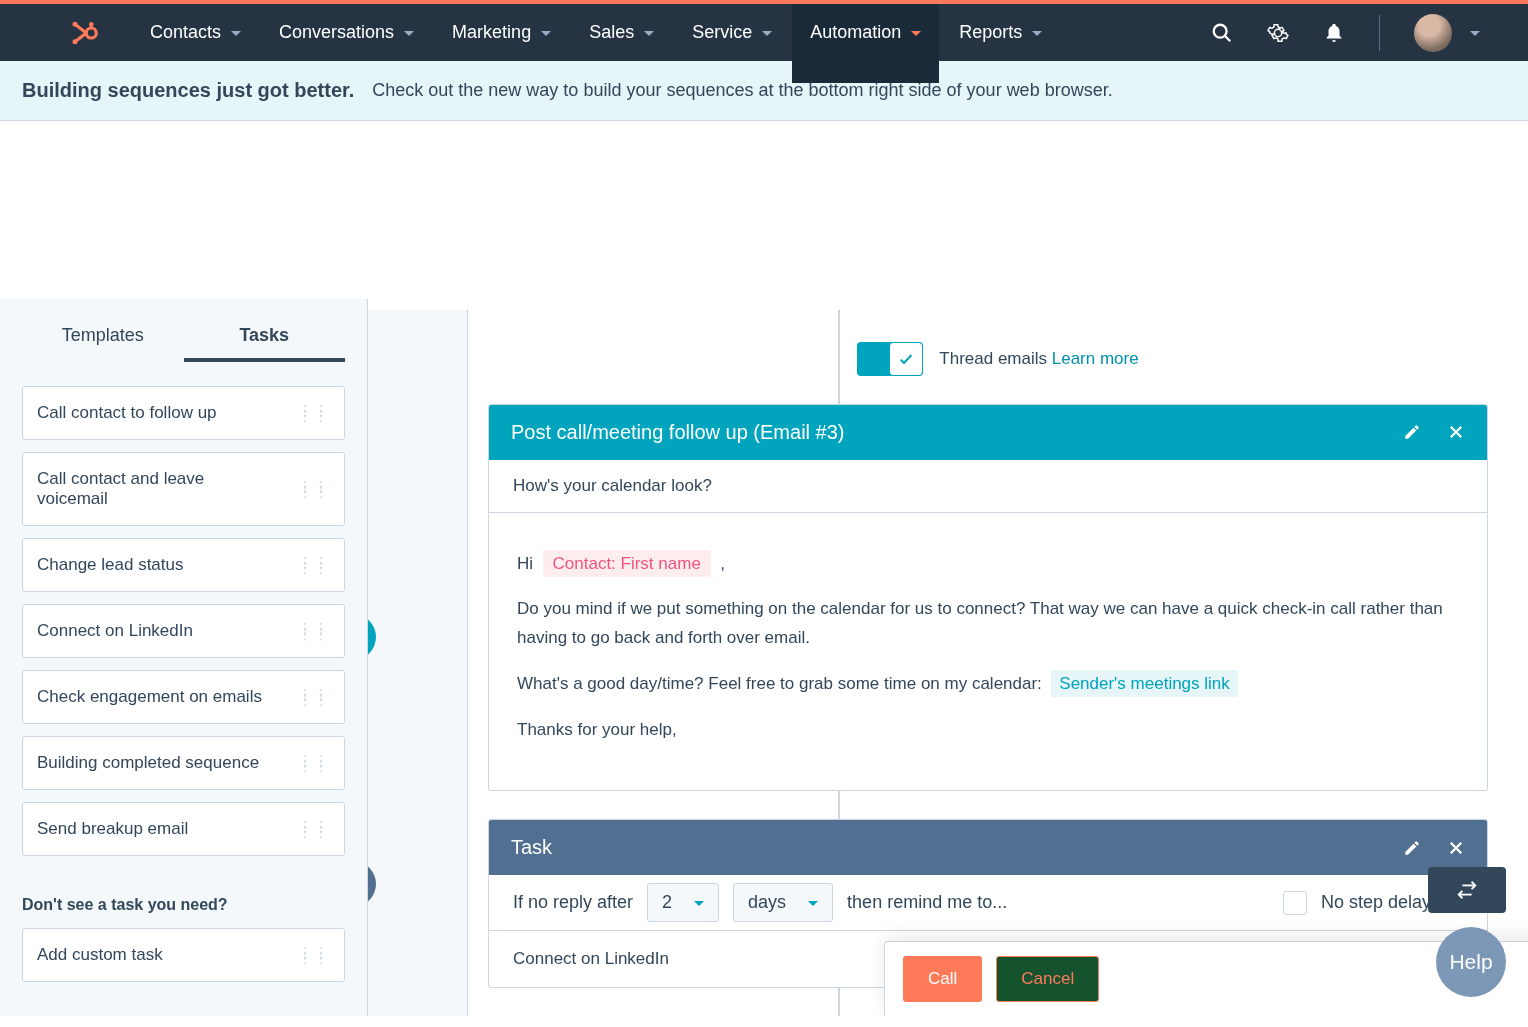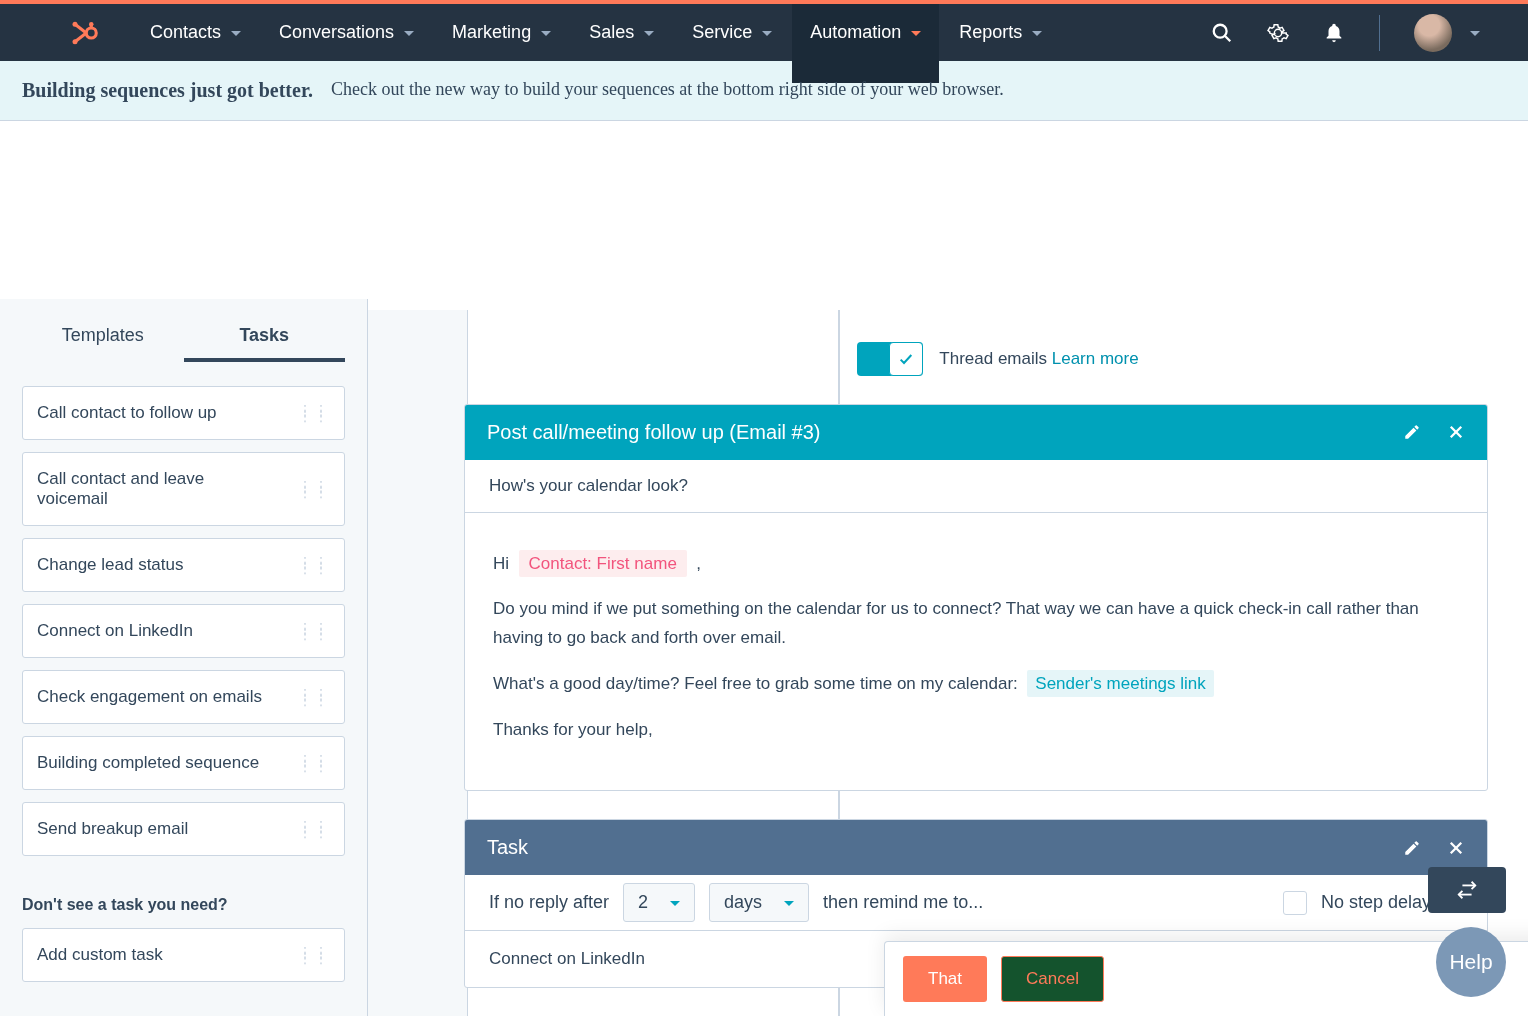--- a/index.html
+++ b/index.html
@@ -44,23 +44,23 @@
   .nav-right { margin-left: auto; display: flex; align-items: center; gap: 34px; }
   .nav-icon { width: 22px; height: 22px; color: #fff; cursor: pointer; }
   .divider-v { width: 1px; height: 36px; background: #516f90; }
   .avatar { width: 38px; height: 38px; border-radius: 50%; background: radial-gradient(circle at 40% 30%, #d9b8a6 30%, #7a6b5e 70%); }
   
   .banner {
     background: var(--hs-banner);
     padding: 18px 22px;
     font-size: 18px;
     display: flex;
+    align-items: center;
     gap: 18px;
     border-bottom: 1px solid var(--hs-border);
-    font-family: Liberation Serif, serif;
   }
   .banner strong { font-weight: 700; font-size: 20px; color: var(--hs-navy);}
   
   .workspace { display: flex; height: calc(1027px - 4px - 65px - 63px); align-items: flex-end; }
   .sidebar {
     width: 368px;
     background: #f5f8fa;
     border-right: 1px solid var(--hs-border);
     padding: 0 22px 22px;
     overflow: hidden;
@@ -89,21 +89,21 @@
   .timeline { position: absolute; left: 470px; top: 0; bottom: 0; width: 2px; background: #cbd6e2; }
   .thread-toggle { display: flex; align-items: center; gap: 16px; justify-content: center; padding: 32px 0 28px; margin-left: 100px; }
   .toggle {
     width: 66px; height: 34px; border-radius: 4px; background: var(--hs-teal); position: relative; cursor: pointer;
   }
   .toggle .knob {
     position: absolute; right: 0; top: 0; width: 34px; height: 34px; background: #fff; border: 1px solid var(--hs-teal); border-radius: 4px; display: flex; align-items: center; justify-content: center; color: var(--hs-teal);
   }
   .thread-toggle .label { font-size: 17px; }
   .thread-toggle a { color: var(--hs-link); text-decoration: none; }
-  .step { margin: 0 40px 28px 96px; position: relative; }
+  .step { margin: 0 40px 28px 120px; position: relative; }
   .step-icon {
     position: absolute; left: -158px; top: 12px;
     width: 46px; height: 46px; border-radius: 50%;
     display: flex; align-items: center; justify-content: center;
     color: #fff;
   }
   .step-icon.email { background: var(--hs-teal); top: 210px;}
   .step-icon.task { background: var(--hs-slate); top: 42px;}
   .card {
     border: 1px solid var(--hs-border);
@@ -353,21 +353,21 @@
               <circle cx="12" cy="12" r="10" fill="none" stroke="currentColor" stroke-width="2"></circle>
               <line x1="12" y1="10" x2="12" y2="17" stroke="currentColor" stroke-width="2"></line>
               <circle cx="12" cy="7" r="1.4"></circle>
             </svg>
         </div>
         <div class="task-name-row">Connect on LinkedIn</div>
       </div>
     </div>
 
     <div class="footer-bar">
-      <div class="btn btn-primary">That</div>
+      <div class="btn btn-primary">Call</div>
       <div class="btn btn-secondary">Cancel</div>
     </div>
   </div>
 </div>
 
 <div class="swap-btn">
   <svg width="22" height="22" viewBox="0 0 24 24" fill="none" stroke="currentColor" stroke-width="2">
       <polyline points="17,3 21,7 17,11"></polyline>
       <line x1="21" y1="7" x2="7" y2="7"></line>
       <polyline points="7,21 3,17 7,13"></polyline>

